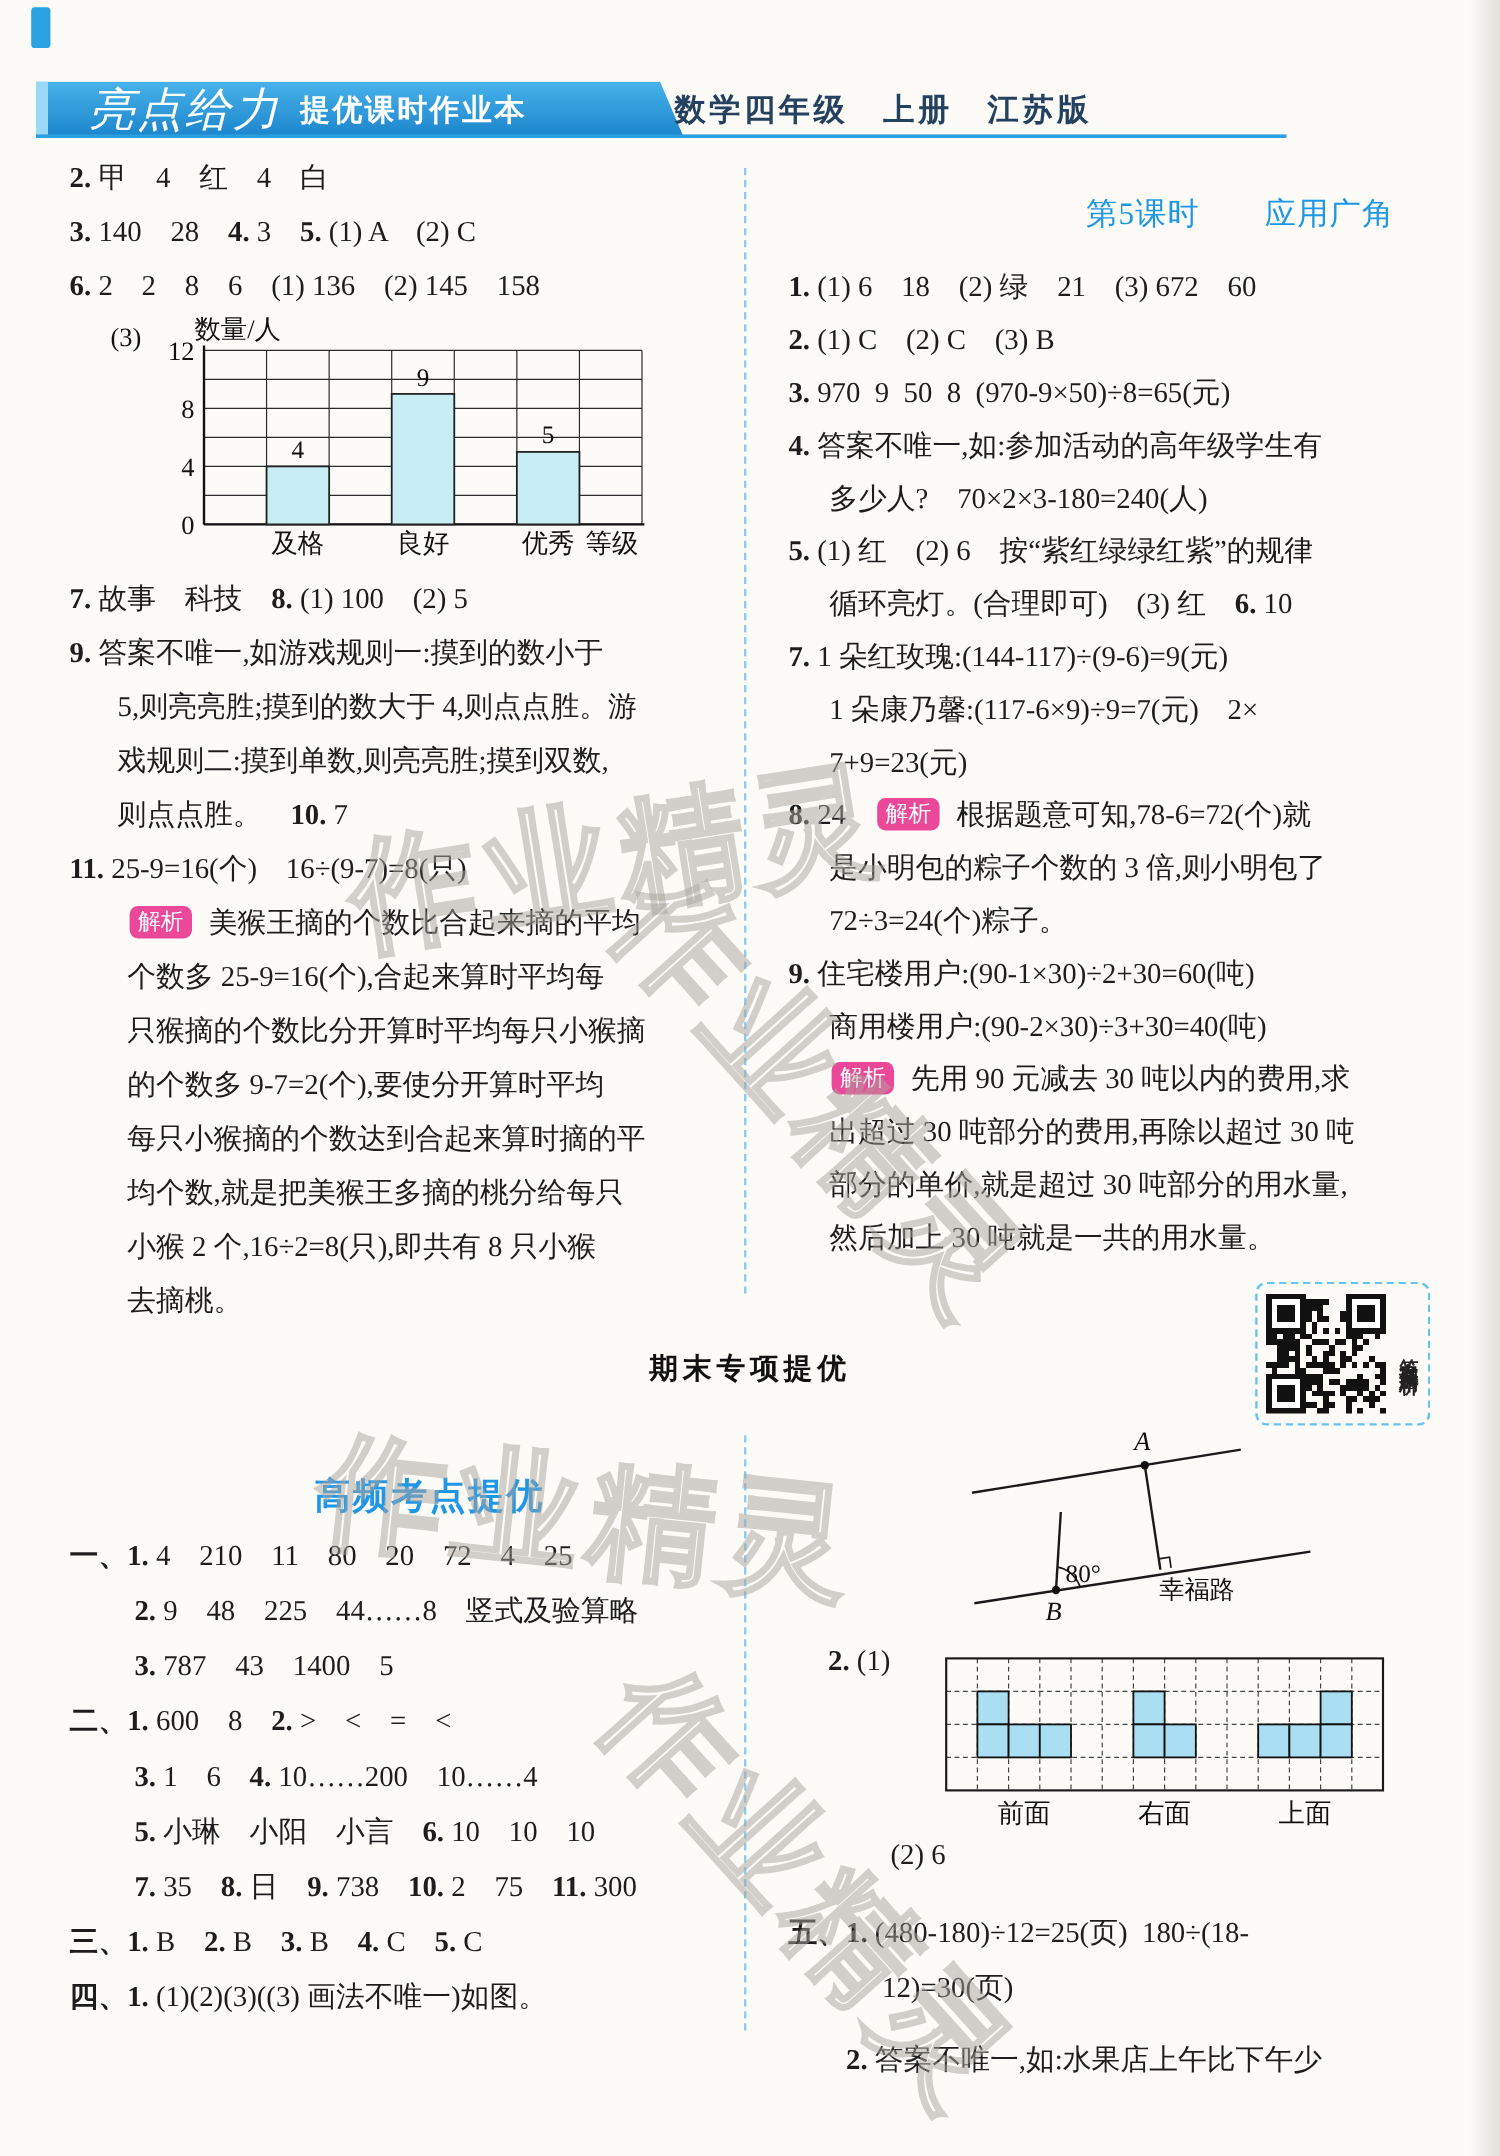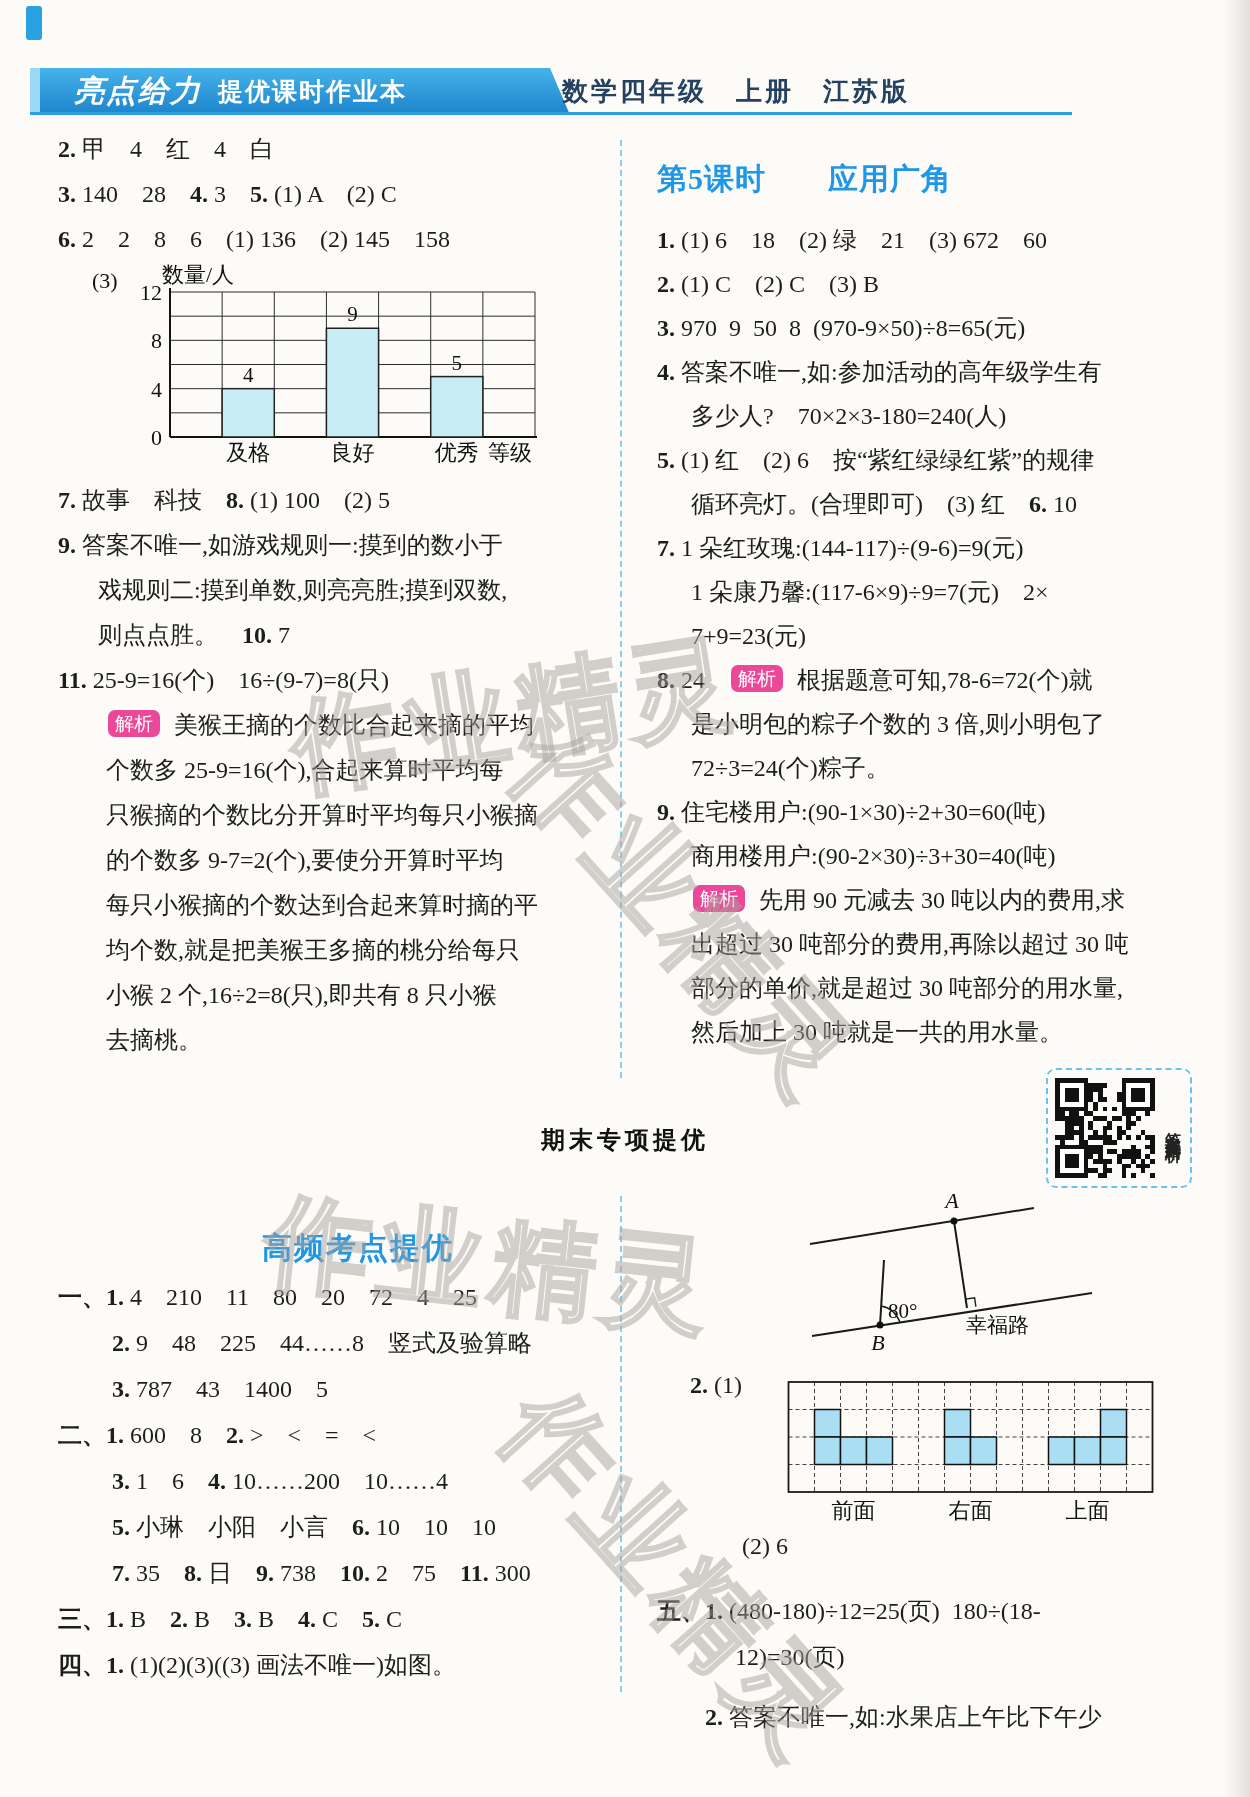--- a/index.html
+++ b/index.html
@@ -5,21 +5,21 @@
   html,body{margin:0;padding:0;background:#e8e6e2;}
   .page{position:relative;width:1250px;height:1797px;background:#fcfbf8;overflow:hidden;
         font-family:"Liberation Serif","DejaVu Serif",serif;color:#1d1d1d;}
   .abs{position:absolute;}
   
   .corner-mark{left:26px;top:6px;width:16px;height:34px;background:#2aa2e2;border-radius:3px;}
   .banner{left:30px;top:68px;width:540px;height:47px;background:linear-gradient(180deg,#47b2ea,#1b84cc);
           clip-path:polygon(0 0,calc(100% - 20px) 0,100% 100%,0 100%);
           display:flex;align-items:center;padding-left:44px;box-sizing:border-box;color:#fff;}
   .banner-stripe{left:30px;top:68px;width:10px;height:47px;background:#9ad9f6;}
-  .logo-script{font-size:30px;font-weight:bold;font-style:italic;letter-spacing:2px;white-space:pre;}
+  .logo-script{font-size:38px;font-weight:normal;font-style:italic;letter-spacing:2px;white-space:pre;}
   .logo-name{font-size:25px;font-weight:bold;margin-left:16px;letter-spacing:2px;white-space:pre;
              font-family:"Liberation Sans","DejaVu Sans",sans-serif;}
   .edition{left:562px;top:70px;height:44px;line-height:44px;font-size:26px;font-weight:bold;
            color:#24415f;letter-spacing:3px;white-space:pre;}
   .header-rule{left:30px;top:112px;width:1042px;height:3px;background:#2aa0e0;}
   
   .divider{border-left:2px dashed #8ccdef;width:0;}
   .ln{white-space:pre;font-size:24px;line-height:45px;height:45px;}
   .rln{white-space:pre;font-size:24px;line-height:44px;height:44px;}
   .bln{white-space:pre;font-size:24px;line-height:46px;height:46px;}
@@ -32,22 +32,22 @@
   .jiexi-wrap .jiexi, .jiexi{display:inline-block;background:#ec4899;color:#fff;font-size:19px;line-height:27px;
          padding:0 7px;border-radius:7px;margin:0 8px 0 2px;transform:translateY(-3px);
          font-family:"Liberation Sans","DejaVu Sans",sans-serif;}
   .analysis{padding-left:48px;}
   .chart-slot{height:216px;position:relative;}
   
   .mid-heading{left:0;top:1124px;width:1250px;text-align:center;font-size:24px;font-weight:bold;
                letter-spacing:4px;color:#111;}
   .sub-heading{width:560px;text-align:center;padding-left:40px;box-sizing:border-box;height:52px;
                line-height:52px;font-size:30px;font-weight:bold;color:#1f97e6;letter-spacing:2px;}
-  .right-heading{width:505px;text-align:left;height:58px;line-height:58px;font-size:30px;
-                 font-weight:bold;color:#1f97e6;letter-spacing:1px;white-space:pre;}
+  .right-heading{width:505px;text-align:right;height:58px;line-height:58px;font-size:26px;
+                 font-weight:normal;color:#1f97e6;letter-spacing:1px;white-space:pre;}
   
   .cl{font-size:22px;fill:#111;}
   .tick{font-size:22px;fill:#111;}
   .val{font-size:21px;fill:#111;}
   .cat{font-size:22px;fill:#111;}
   .grid{stroke:#2c2c2c;stroke-width:1;}
   .axis{stroke:#111;stroke-width:2;}
   
   .qr-box{left:1046px;top:1068px;border:2px dashed #66c4ef;border-radius:10px;padding:8px 7px;
           display:flex;gap:7px;background:#fcfbf8;align-items:center;}
@@ -123,20 +123,21 @@
           <text x="294.5" y="59.25" text-anchor="middle" class="val">9</text>
           <text x="294.5" y="198" text-anchor="middle" class="cat">良好</text>
           <rect x="372.7142857142857" y="114.58333333333333" width="52.142857142857146" height="60.41666666666667" fill="#c9edf5" stroke="#222" stroke-width="1.5"></rect>
           <text x="398.7857142857143" y="107.58333333333333" text-anchor="middle" class="val">5</text>
           <text x="398.7857142857143" y="198" text-anchor="middle" class="cat">优秀</text>
           <text x="452" y="198" text-anchor="middle" class="cat">等级</text>
         </svg>
     </div>
     <div class="ln"><b>7.</b><span> 故事　科技　</span><b>8.</b><span> (1) 100　(2) 5</span></div>
     <div class="ln"><b>9.</b><span> 答案不唯一,如游戏规则一:摸到的数小于</span></div>
+    <div class="ln ind"><span>5,则亮亮胜;摸到的数大于 4,则点点胜。游</span></div>
     <div class="ln ind"><span>戏规则二:摸到单数,则亮亮胜;摸到双数,</span></div>
     <div class="ln ind"><span>则点点胜。　</span><b>10.</b><span> 7</span></div>
     <div class="ln"><b>11.</b><span> 25-9=16(个)　16÷(9-7)=8(只)</span></div>
     <div class="analysis">
       <div class="ln"><span class="jiexi">解析</span><span> 美猴王摘的个数比合起来摘的平均</span></div>
       <div class="ln"><span>个数多 25-9=16(个),合起来算时平均每</span></div>
       <div class="ln"><span>只猴摘的个数比分开算时平均每只小猴摘</span></div>
       <div class="ln"><span>的个数多 9-7=2(个),要使分开算时平均</span></div>
       <div class="ln"><span>每只小猴摘的个数达到合起来算时摘的平</span></div>
       <div class="ln"><span>均个数,就是把美猴王多摘的桃分给每只</span></div>

